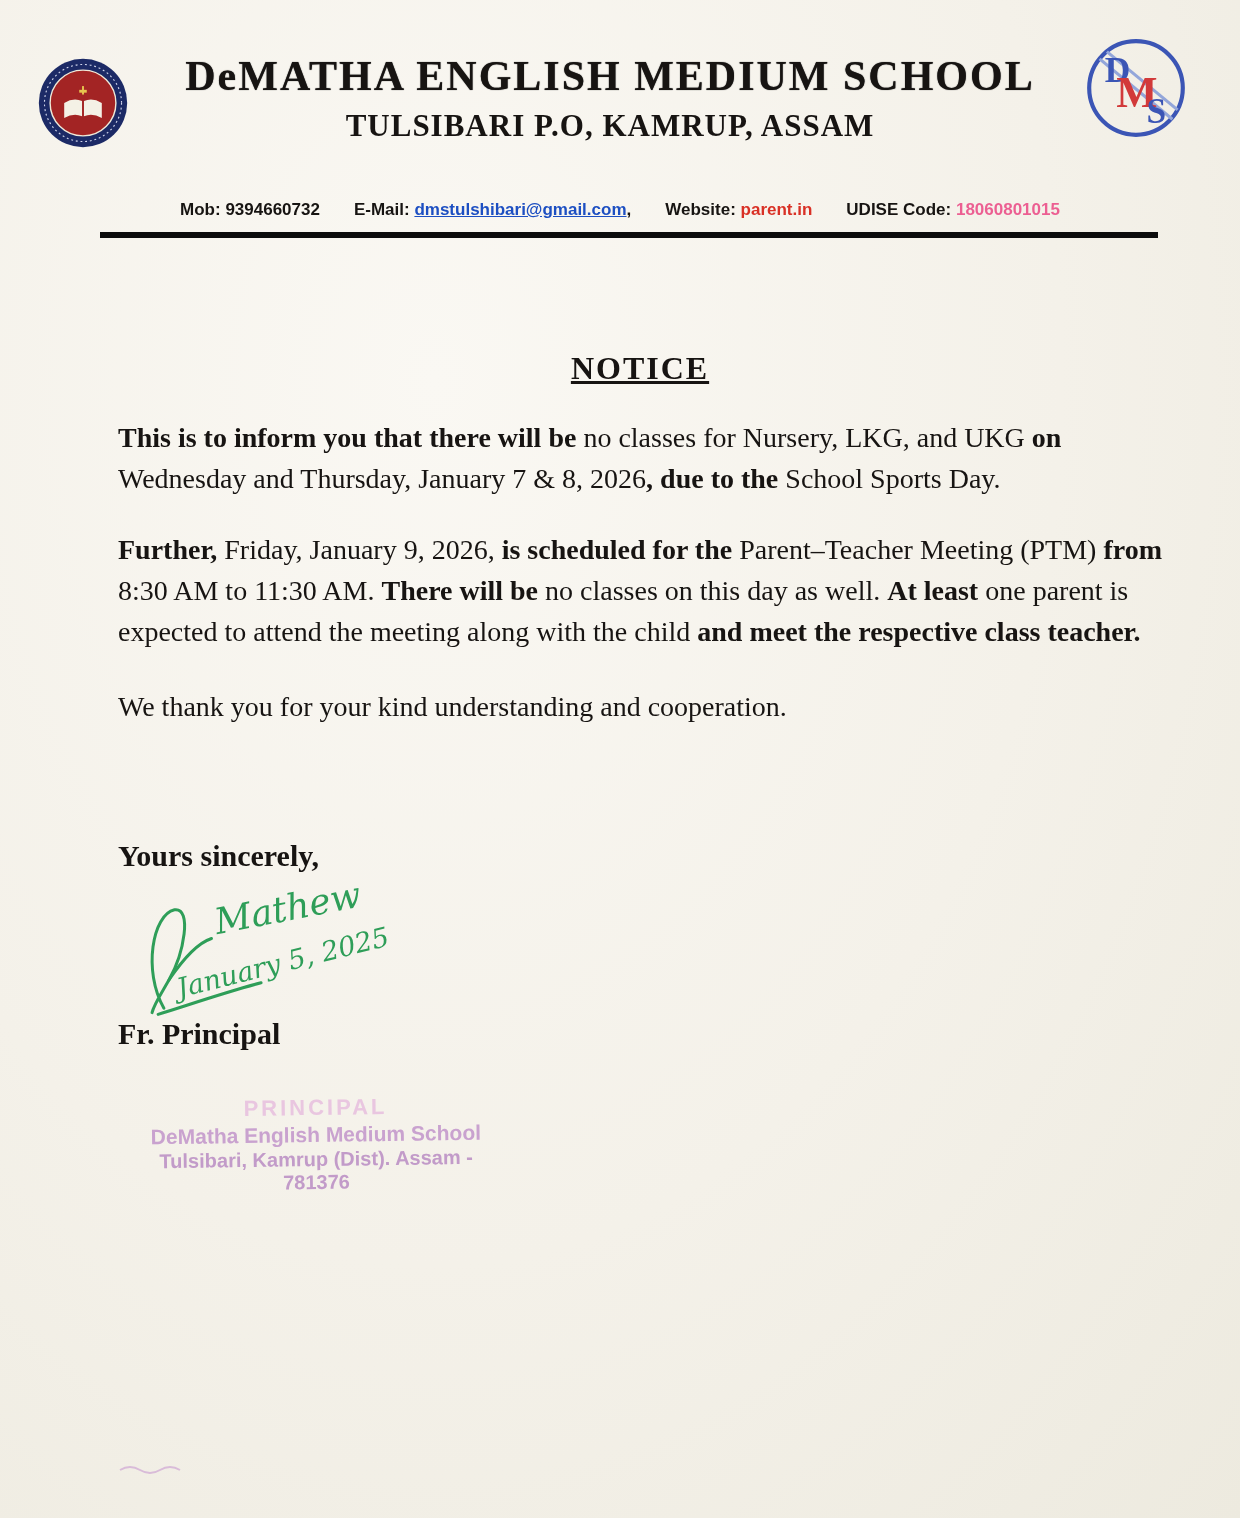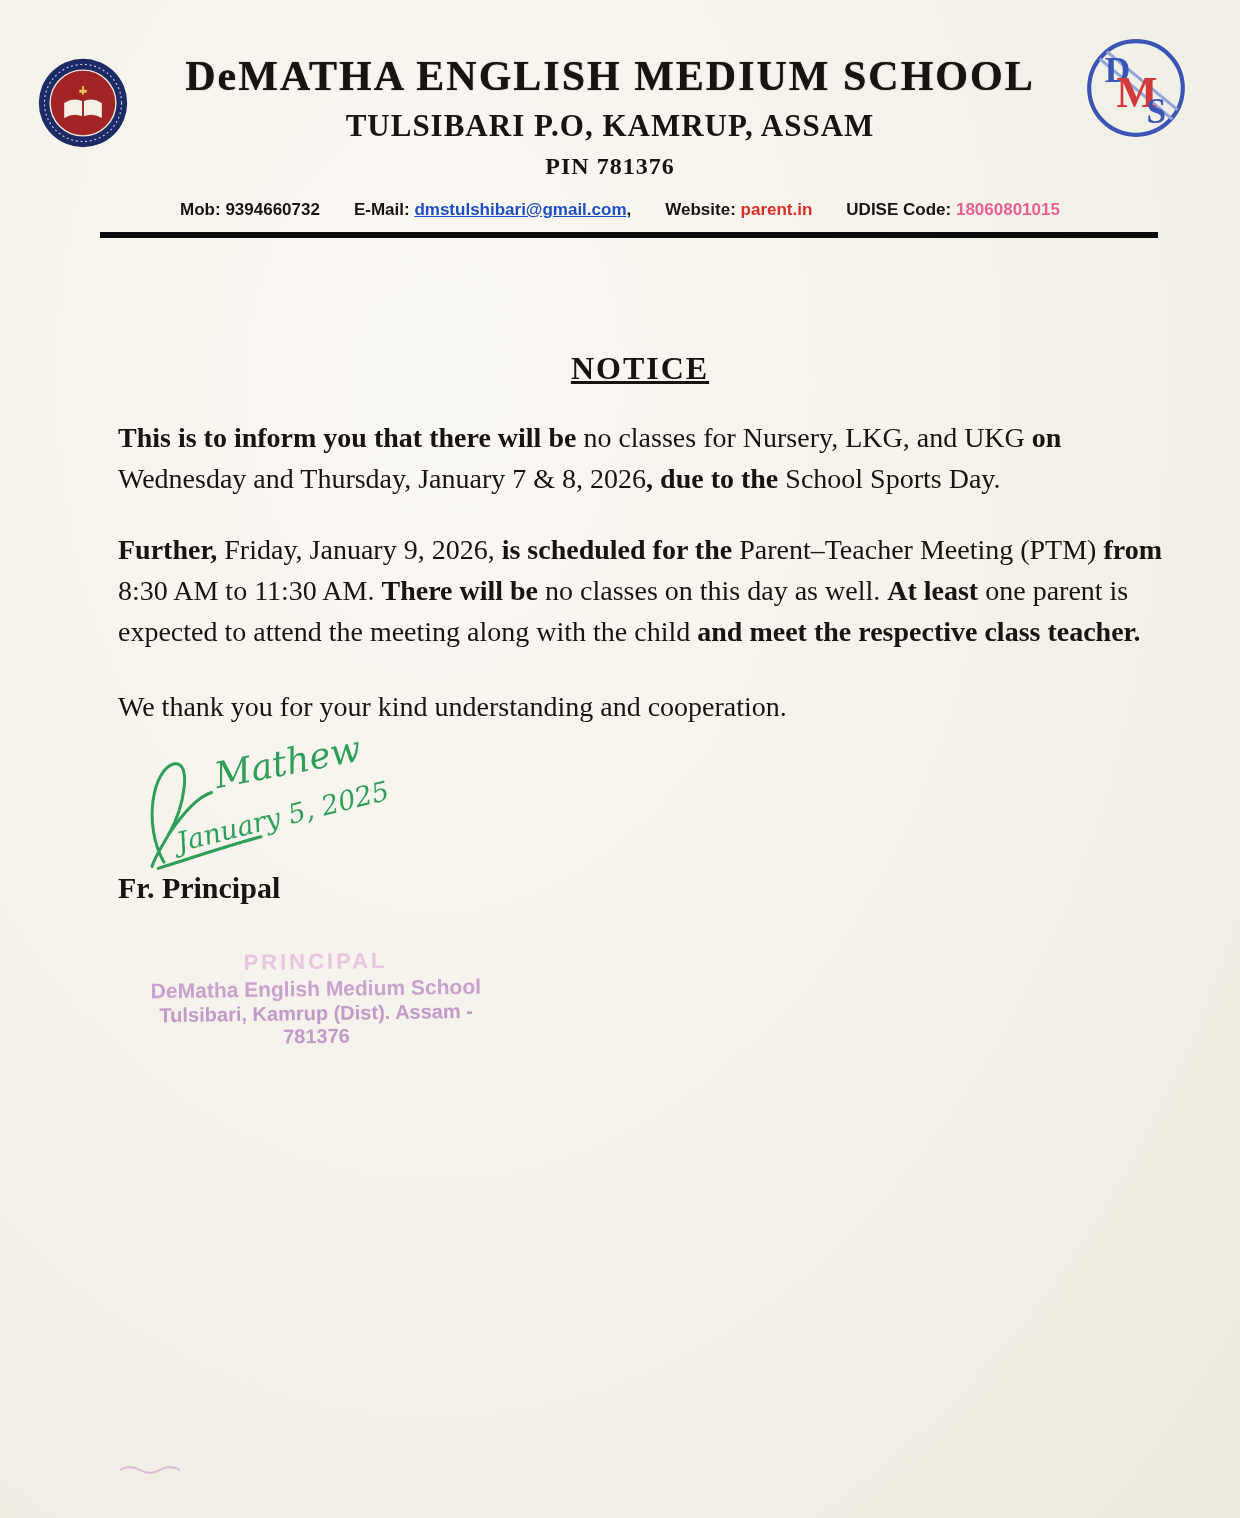--- a/index.html
+++ b/index.html
@@ -78,21 +78,20 @@
       <path d="M70 50 Q60 44 51 48 L51 64 Q60 60 70 66 Z" fill="#f4f1e6"></path>
       <line x1="50" y1="47" x2="50" y2="65" stroke="#a32424" stroke-width="1.2"></line>
       <rect x="46" y="36" width="8" height="3" fill="#e7c64f"></rect>
       <rect x="49" y="32" width="2" height="9" fill="#e7c64f"></rect>
     </svg>
   </div>
 
   <div class="head-text">
     <h1 class="school-name">DeMATHA ENGLISH MEDIUM SCHOOL</h1>
     <div class="school-address">TULSIBARI P.O, KAMRUP, ASSAM</div>
-    <div class="school-pin">PIN 781376</div>
   </div>
 
   <div class="contact">
     <span>Mob: 9394660732</span>
     <span>
       <span>E-Mail:</span>
       <a class="email-link">dmstulshibari@gmail.com</a><span>,</span>
     </span>
     <span>
       <span>Website:</span>
@@ -123,20 +122,21 @@
 
   <div class="notice-title">NOTICE</div>
 
 
   <p class="body-par"><span class="b">This is to inform you that there will be </span><span>no classes for Nursery, LKG, and UKG </span><span class="b">on </span><span>Wednesday and Thursday, January 7 &amp; 8, 2026</span><span class="b">, due to the </span><span>School Sports Day.</span></p>
 
   <p class="body-par"><span class="b">Further, </span><span>Friday, January 9, 2026, </span><span class="b">is scheduled for the </span><span>Parent–Teacher Meeting (PTM) </span><span class="b">from </span><span>8:30 AM to 11:30 AM. </span><span class="b">There will be </span><span>no classes on this day as well. </span><span class="b">At least </span><span>one parent is expected to attend the meeting along with the child </span><span class="b">and meet the respective class teacher.</span></p>
 
   <p class="body-par gap-lg"><span>We thank you for your kind understanding and cooperation.</span></p>
 
+  <div class="closing">Yours sincerely,</div>
 
   <div class="signature">
     <svg width="360" height="140" viewBox="0 0 360 140">
       <g fill="none" stroke="#2e9e58" stroke-width="3" stroke-linecap="round">
         <path d="M30 122 C 10 84, 22 28, 44 24 C 62 22, 52 68, 36 94 C 28 107, 20 118, 18 126"></path>
         <path d="M36 94 C 52 72, 66 58, 80 54"></path>
         <path d="M24 128 C 60 118, 100 106, 128 100"></path>
       </g>
       <text x="86" y="50" font-size="36" font-style="italic" fill="#2e9e58" transform="rotate(-9 86 50)">Mathew</text>
       <text x="46" y="112" font-size="27" font-style="italic" fill="#2e9e58" transform="rotate(-12 46 112)">January 5, 2025</text>

